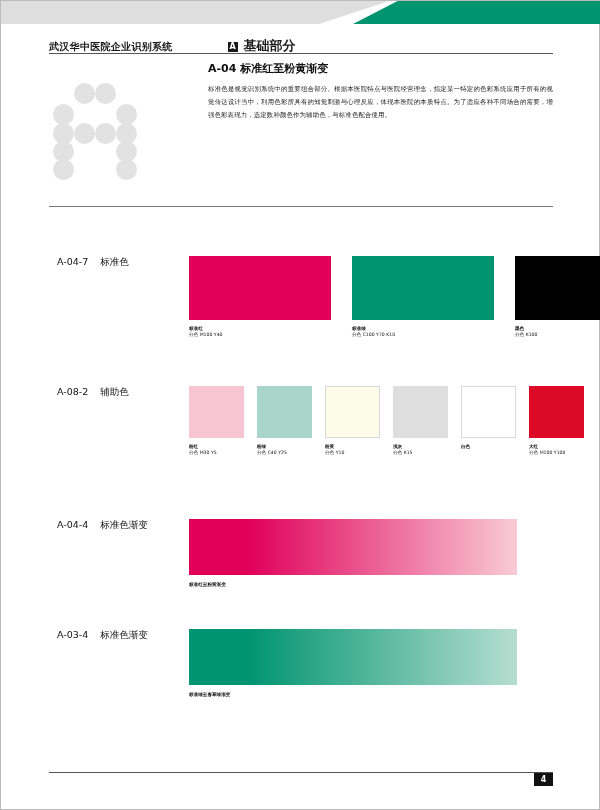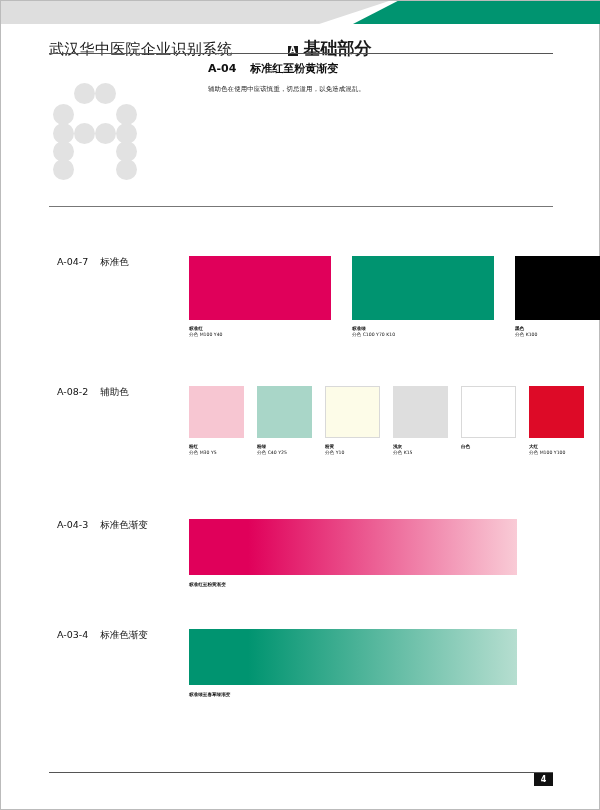--- a/index.html
+++ b/index.html
@@ -34,48 +34,48 @@
     background:#009470;
     clip-path:polygon(18% 0, 100% 0, 100% 100%, 0 100%);
   }
 
   
   #header {
     position:absolute; left:48px; top:36px; width:504px;
   }
   #header .row { display:flex; align-items:baseline; }
   .hd-title {
-    font-size:15px; font-weight:normal; color:#1a1a1a;
+    font-size:10px; font-weight:bold; color:#1a1a1a;
     letter-spacing:.3px; white-space:nowrap;
   }
   .hd-sep { width:55px; }
   .hd-badge {
     display:inline-block; width:10px; height:10px;
     background:#1a1a1a; color:#ffffff;
     font-size:8px; font-weight:bold;
     text-align:center; line-height:10px;
     margin-right:6px; position:relative; top:-1px;
   }
-  .hd-sub { font-size:17px; font-weight:bold; color:#1a1a1a; }
+  .hd-sub { font-size:13px; font-weight:bold; color:#1a1a1a; }
   #header-rule {
     position:absolute; left:48px; top:52px;
     width:504px; height:1px; background:#555555;
   }
 
   
   #logo { position:absolute; left:52px; top:82px; width:84px; height:96px; }
   #logo .dot {
     position:absolute; width:21px; height:21px;
     border-radius:50%; background:#e2e2e2;
   }
 
   
   #intro { position:absolute; left:207px; top:60px; width:345px; }
   .intro-head { font-size:11px; font-weight:bold; color:#111111; margin-bottom:7px; }
-  .intro-head .code { margin-right:10px; }
+  .intro-head .code { }
   .intro-p {
     font-size:6.4px; color:#1b1b1b; line-height:2.05;
     text-align:justify; letter-spacing:.15px;
   }
 
   
   #mid-rule {
     position:absolute; left:48px; top:205px;
     width:504px; height:1px; background:#777777;
   }
@@ -160,21 +160,21 @@
     <div class="dot" style="left:63px;top:58px;"></div>
     <div class="dot" style="left:0;top:76px;"></div>
     <div class="dot" style="left:63px;top:76px;"></div>
   </div>
 
   <div id="intro">
     <div class="intro-head">
       <span class="code">A-04</span>
       <span>标准红至粉黄渐变</span>
     </div>
-    <div class="intro-p">辅助色在使用中应该慎重，切忌滥用，以免造成混乱。</div>
+    <div class="intro-p">标准色是视觉识别系统中的重要组合部分。根据本医院特点与医院经营理念，指定某一特定的色彩系统应用于所有的视觉传达设计当中，利用色彩所具有的知觉刺激与心理反应，体现本医院的本质特点。为了适应各种不同场合的需要，增强色彩表现力，选定数种颜色作为辅助色，与标准色配合使用。</div>
   </div>
 
   <div id="mid-rule"></div>
 
   <div class="section" id="sec1">
     <div class="sec-label">
       <span class="code">A-04-7</span>
       <span>标准色</span>
     </div>
     <div class="swatch-area">
@@ -252,21 +252,21 @@
             <span class="n">大红</span>
             <span class="c">分色 M100  Y100</span>
           </div>
         </div>
       </div>
     </div>
   </div>
 
   <div class="section" id="sec3">
     <div class="sec-label">
-      <span class="code">A-04-3</span>
+      <span class="code">A-04-4</span>
       <span>标准色渐变</span>
     </div>
     <div class="swatch-area">
       <div class="grad-bar" id="g0" style="background: linear-gradient(to right, rgb(224, 0, 90) 0%, rgb(224, 0, 90) 18%, rgb(249, 203, 214) 100%);"></div>
       <div class="grad-cap">标准红至粉黄渐变</div>
     </div>
   </div>
 
   <div class="section" id="sec4">
     <div class="sec-label">

